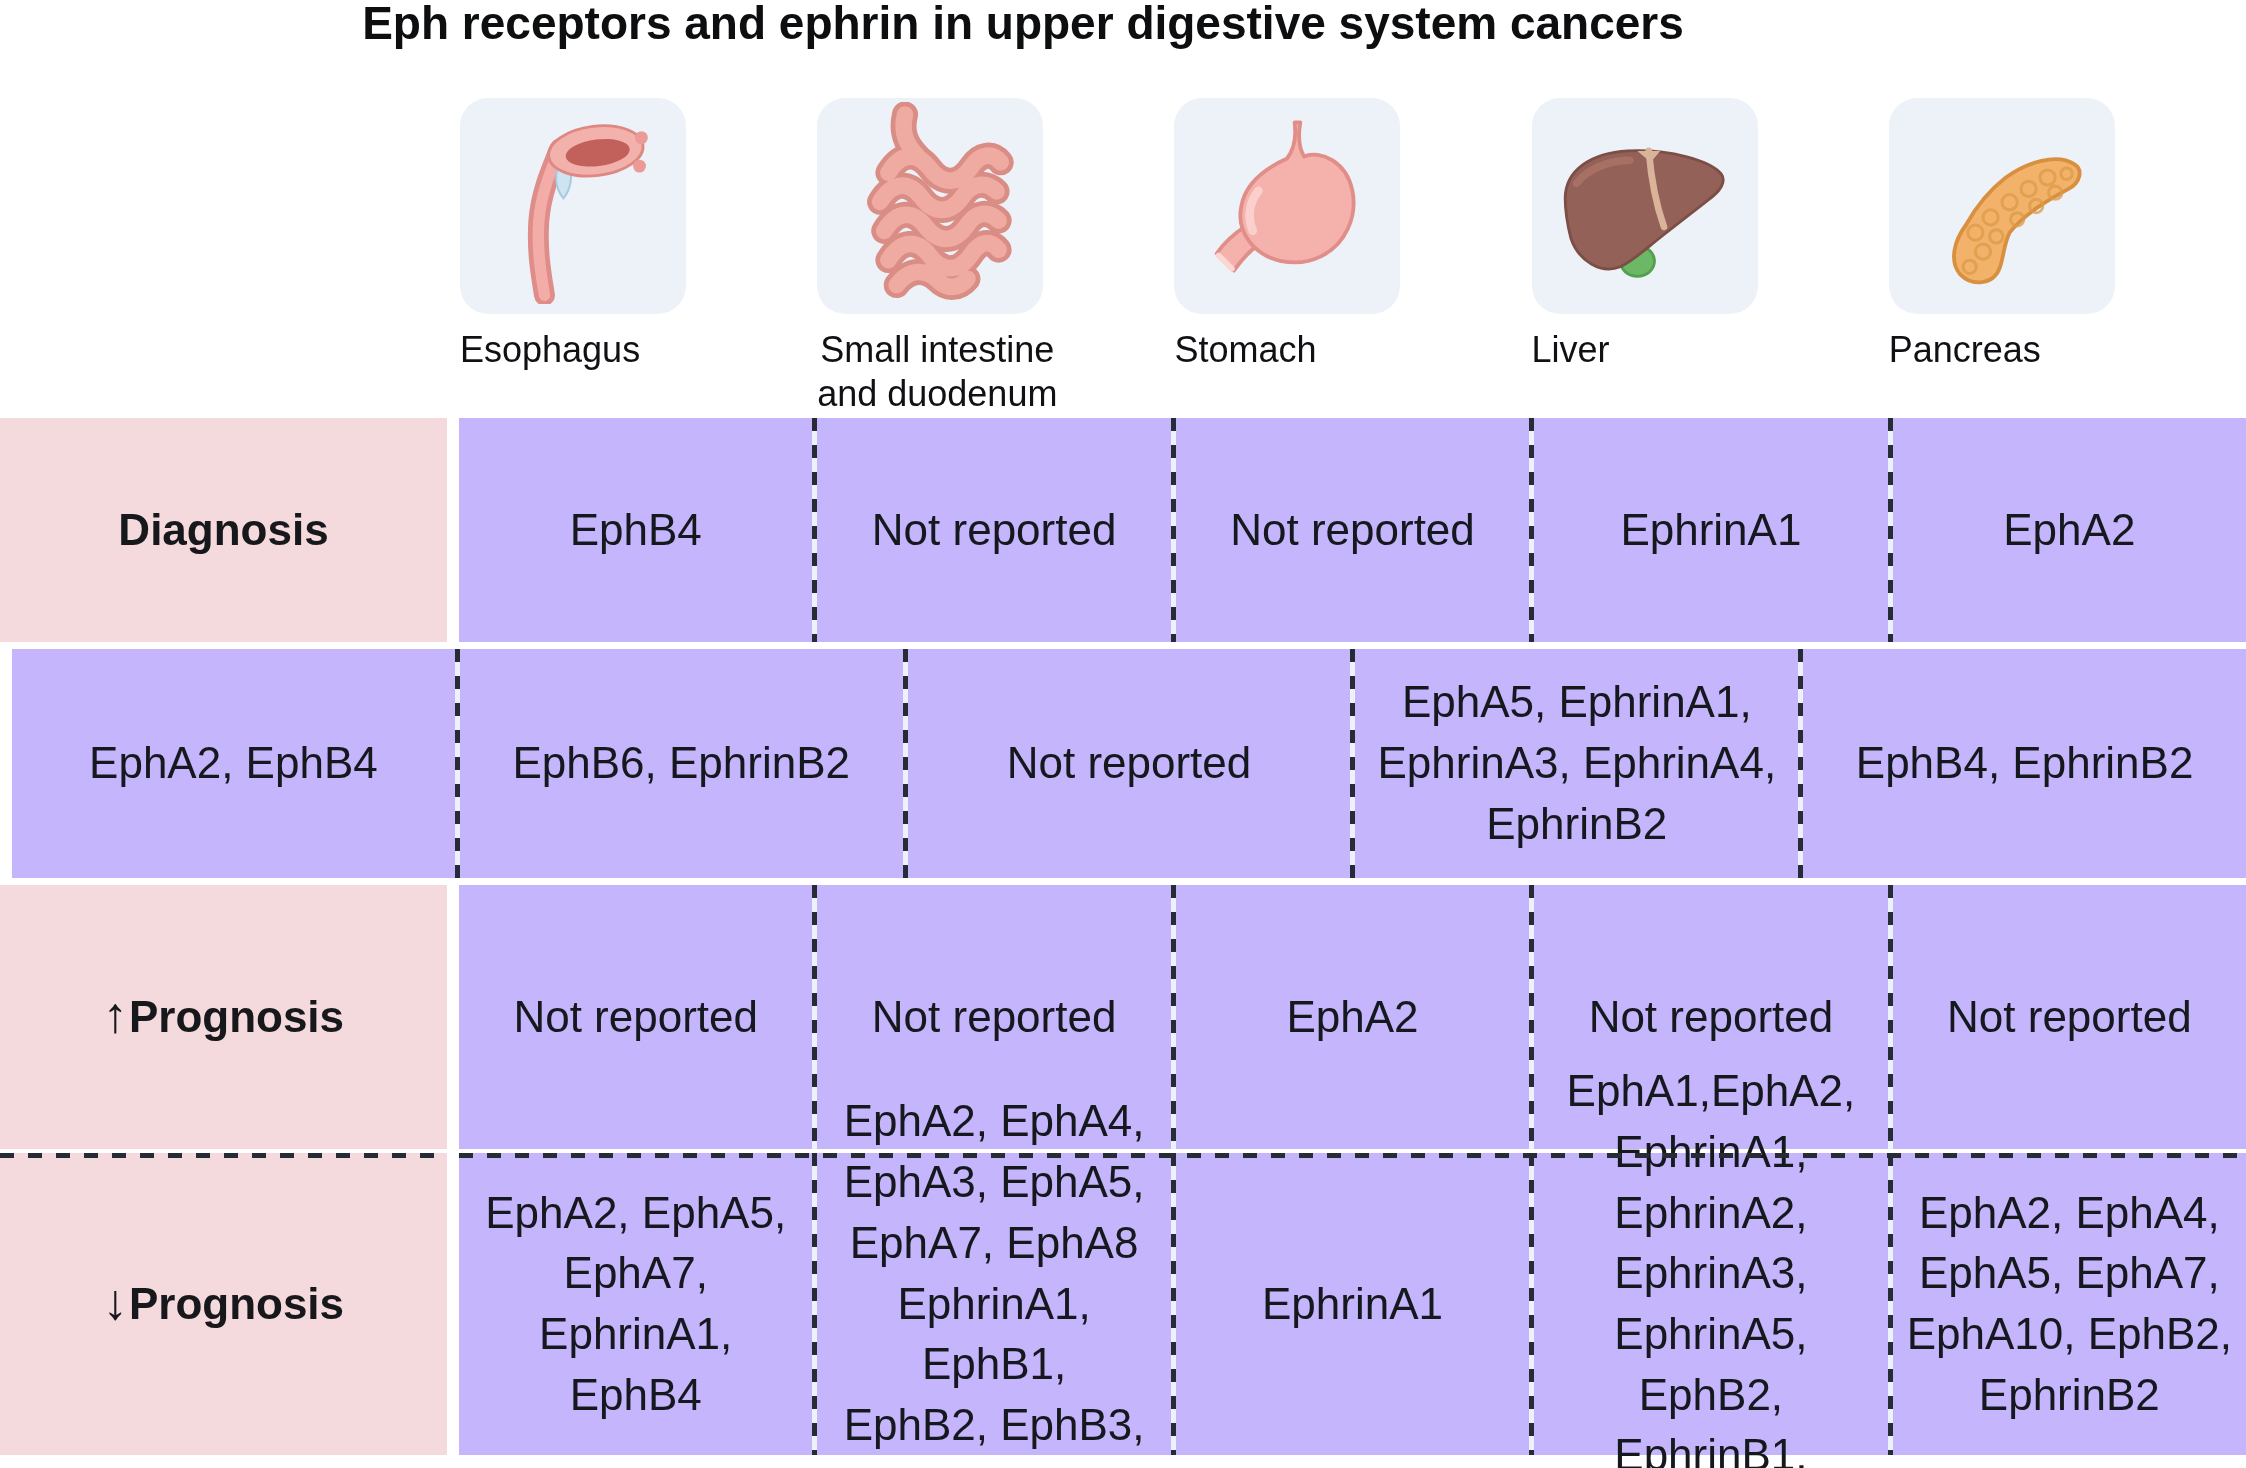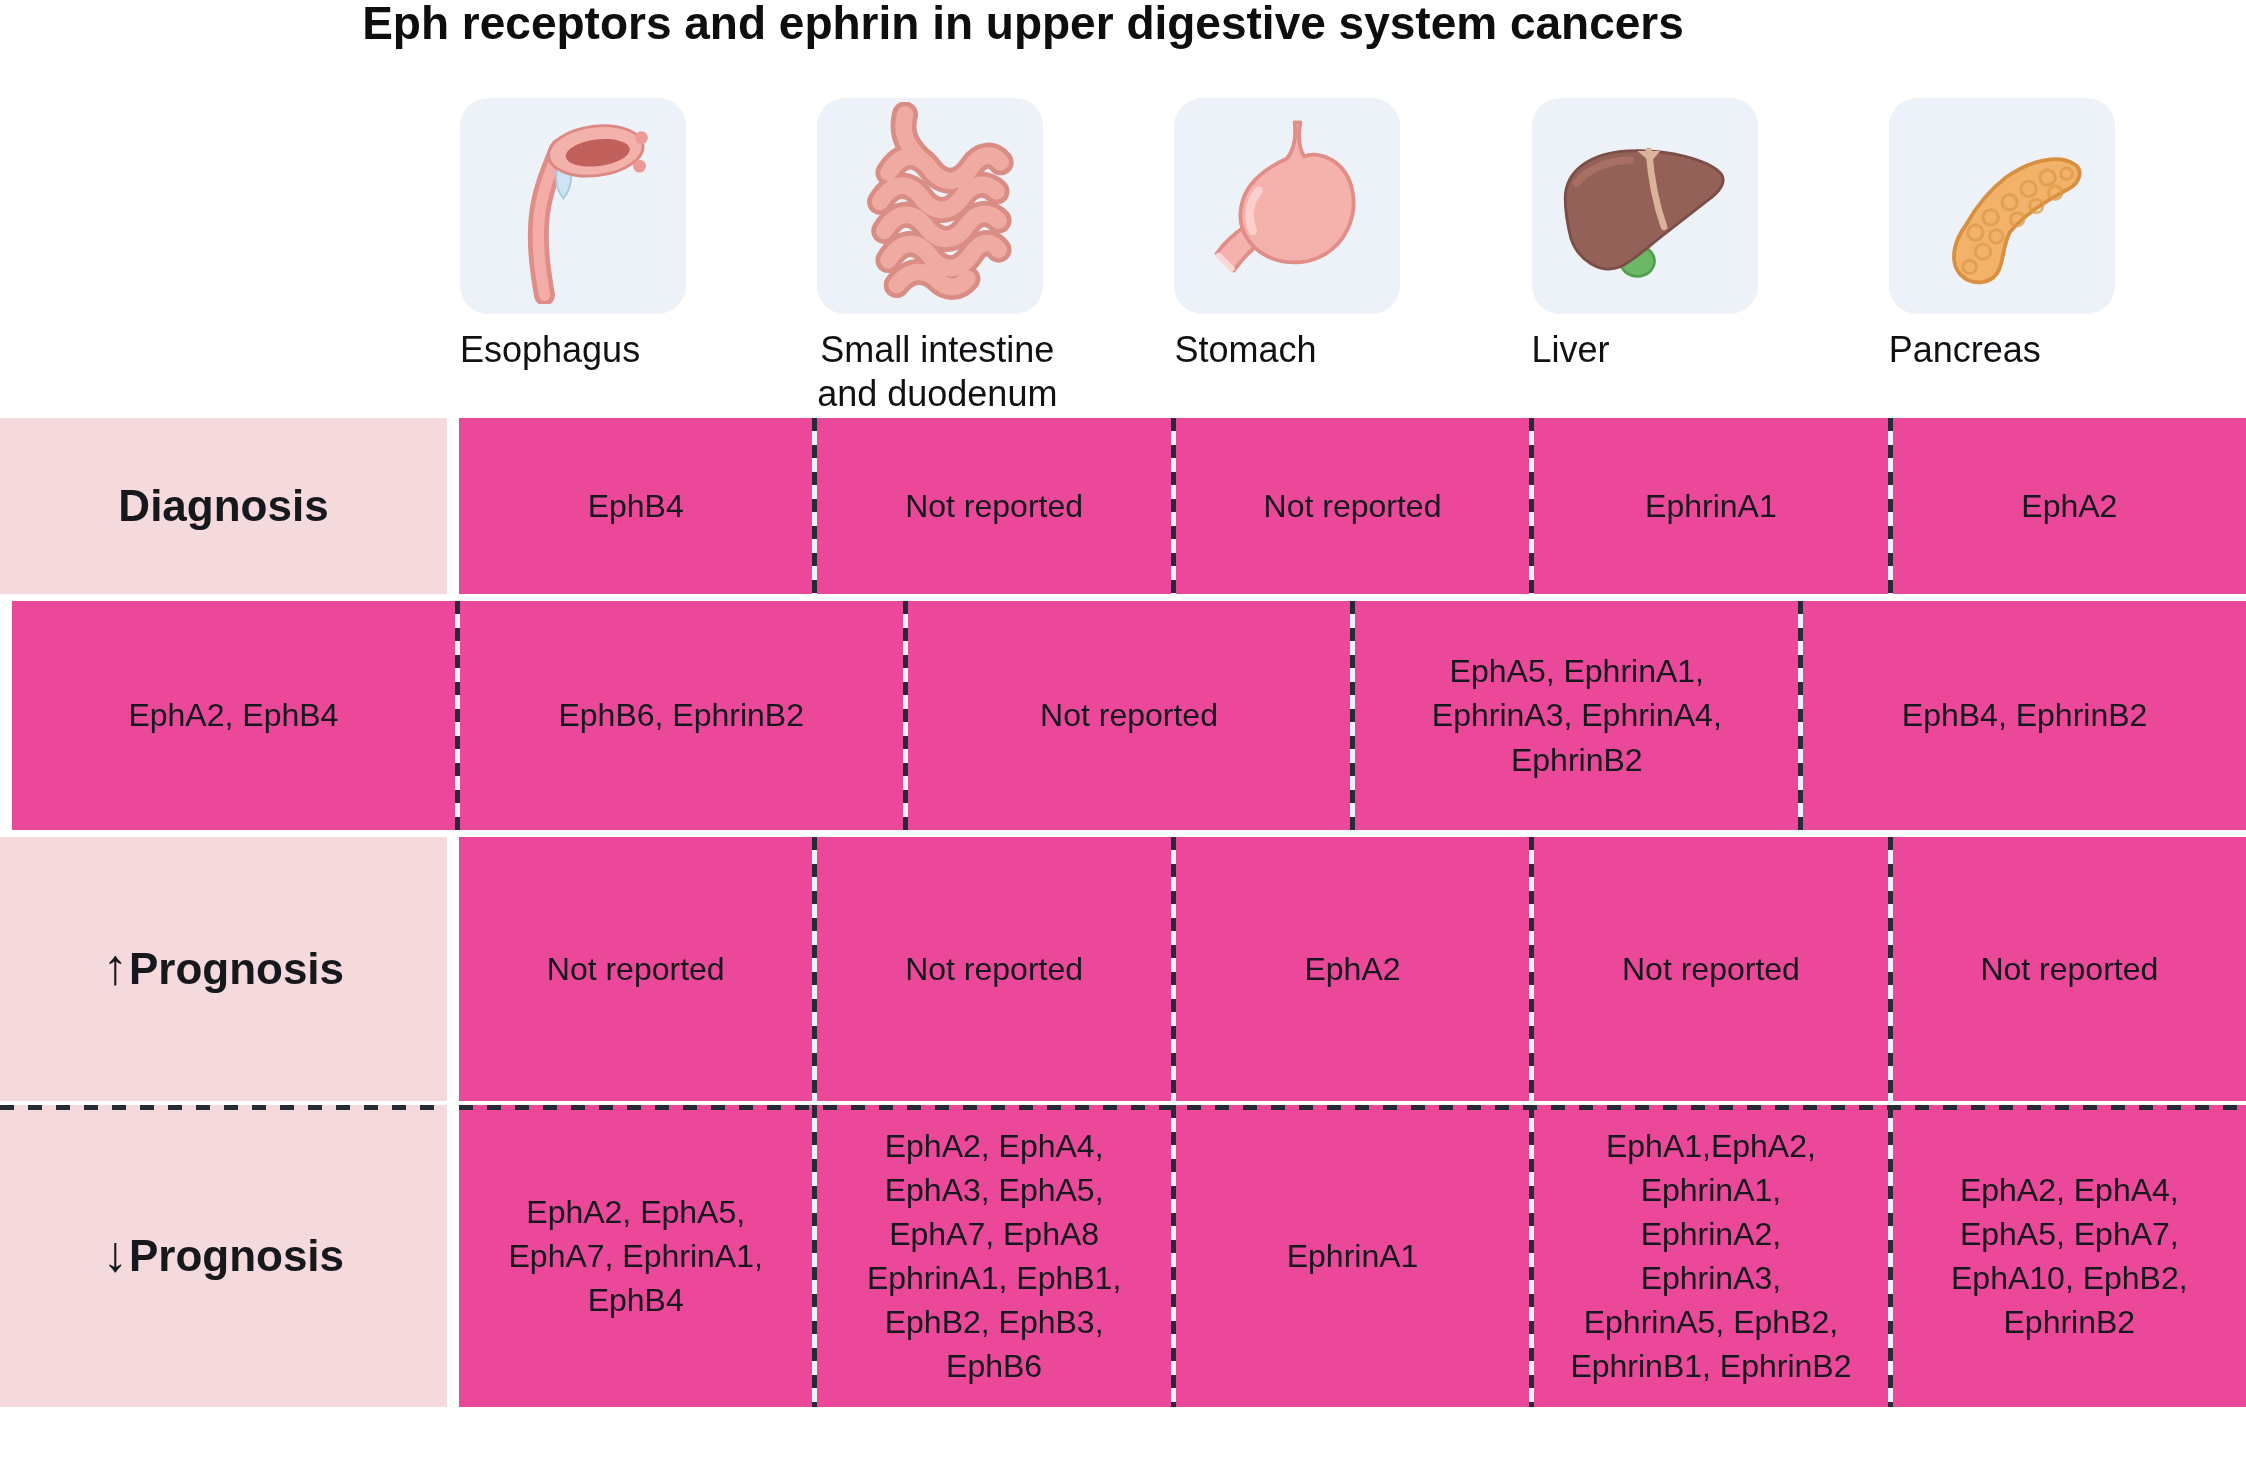--- a/index.html
+++ b/index.html
@@ -35,43 +35,43 @@
   .organ-label{
     margin-top:14px;
     font-size:36px;line-height:1.22;
     text-align:center;
     white-space:pre-line;
     color:#101114;
   }
   
   .table{position:absolute;top:418px;left:0;width:2246px;}
   .row{display:flex;width:100%;position:relative;}
-  .r1{height:176px;}
+  .r1{height:224px;}
   .r2{height:229px;margin-top:7px;}
   .r3{height:264px;margin-top:7px;}
   .r4{height:302px;margin-top:4px;}
   .row-label{
     width:447px;flex:none;
     background:#f4d9dd;
     display:flex;align-items:center;justify-content:center;
     font-size:44px;font-weight:bold;color:#17181c;
   }
   .arrow{
     font-size:50px;font-weight:bold;
     margin-right:3px;position:relative;top:-2px;
     letter-spacing:-2px;
   }
   .colgap{width:12px;flex:none;background:#ffffff;}
   .cells{flex:1;display:flex;position:relative;}
   .cell{
     flex:1;
-    background:#ec4899;
+    background:#c4b5fd;
     display:flex;align-items:center;justify-content:center;
     text-align:center;
-    font-size:32px;line-height:1.38;
+    font-size:44px;line-height:1.38;
     white-space:pre-line;
     padding:6px 4px;
     color:#15181d;
   }
   .vdiv{
     width:5px;flex:none;
     background-color:#edf1f8;
     background-image:repeating-linear-gradient(180deg,#262b36 0px,#262b36 13px,rgba(0,0,0,0) 13px,rgba(0,0,0,0) 27px);
   }
   .hdash{

